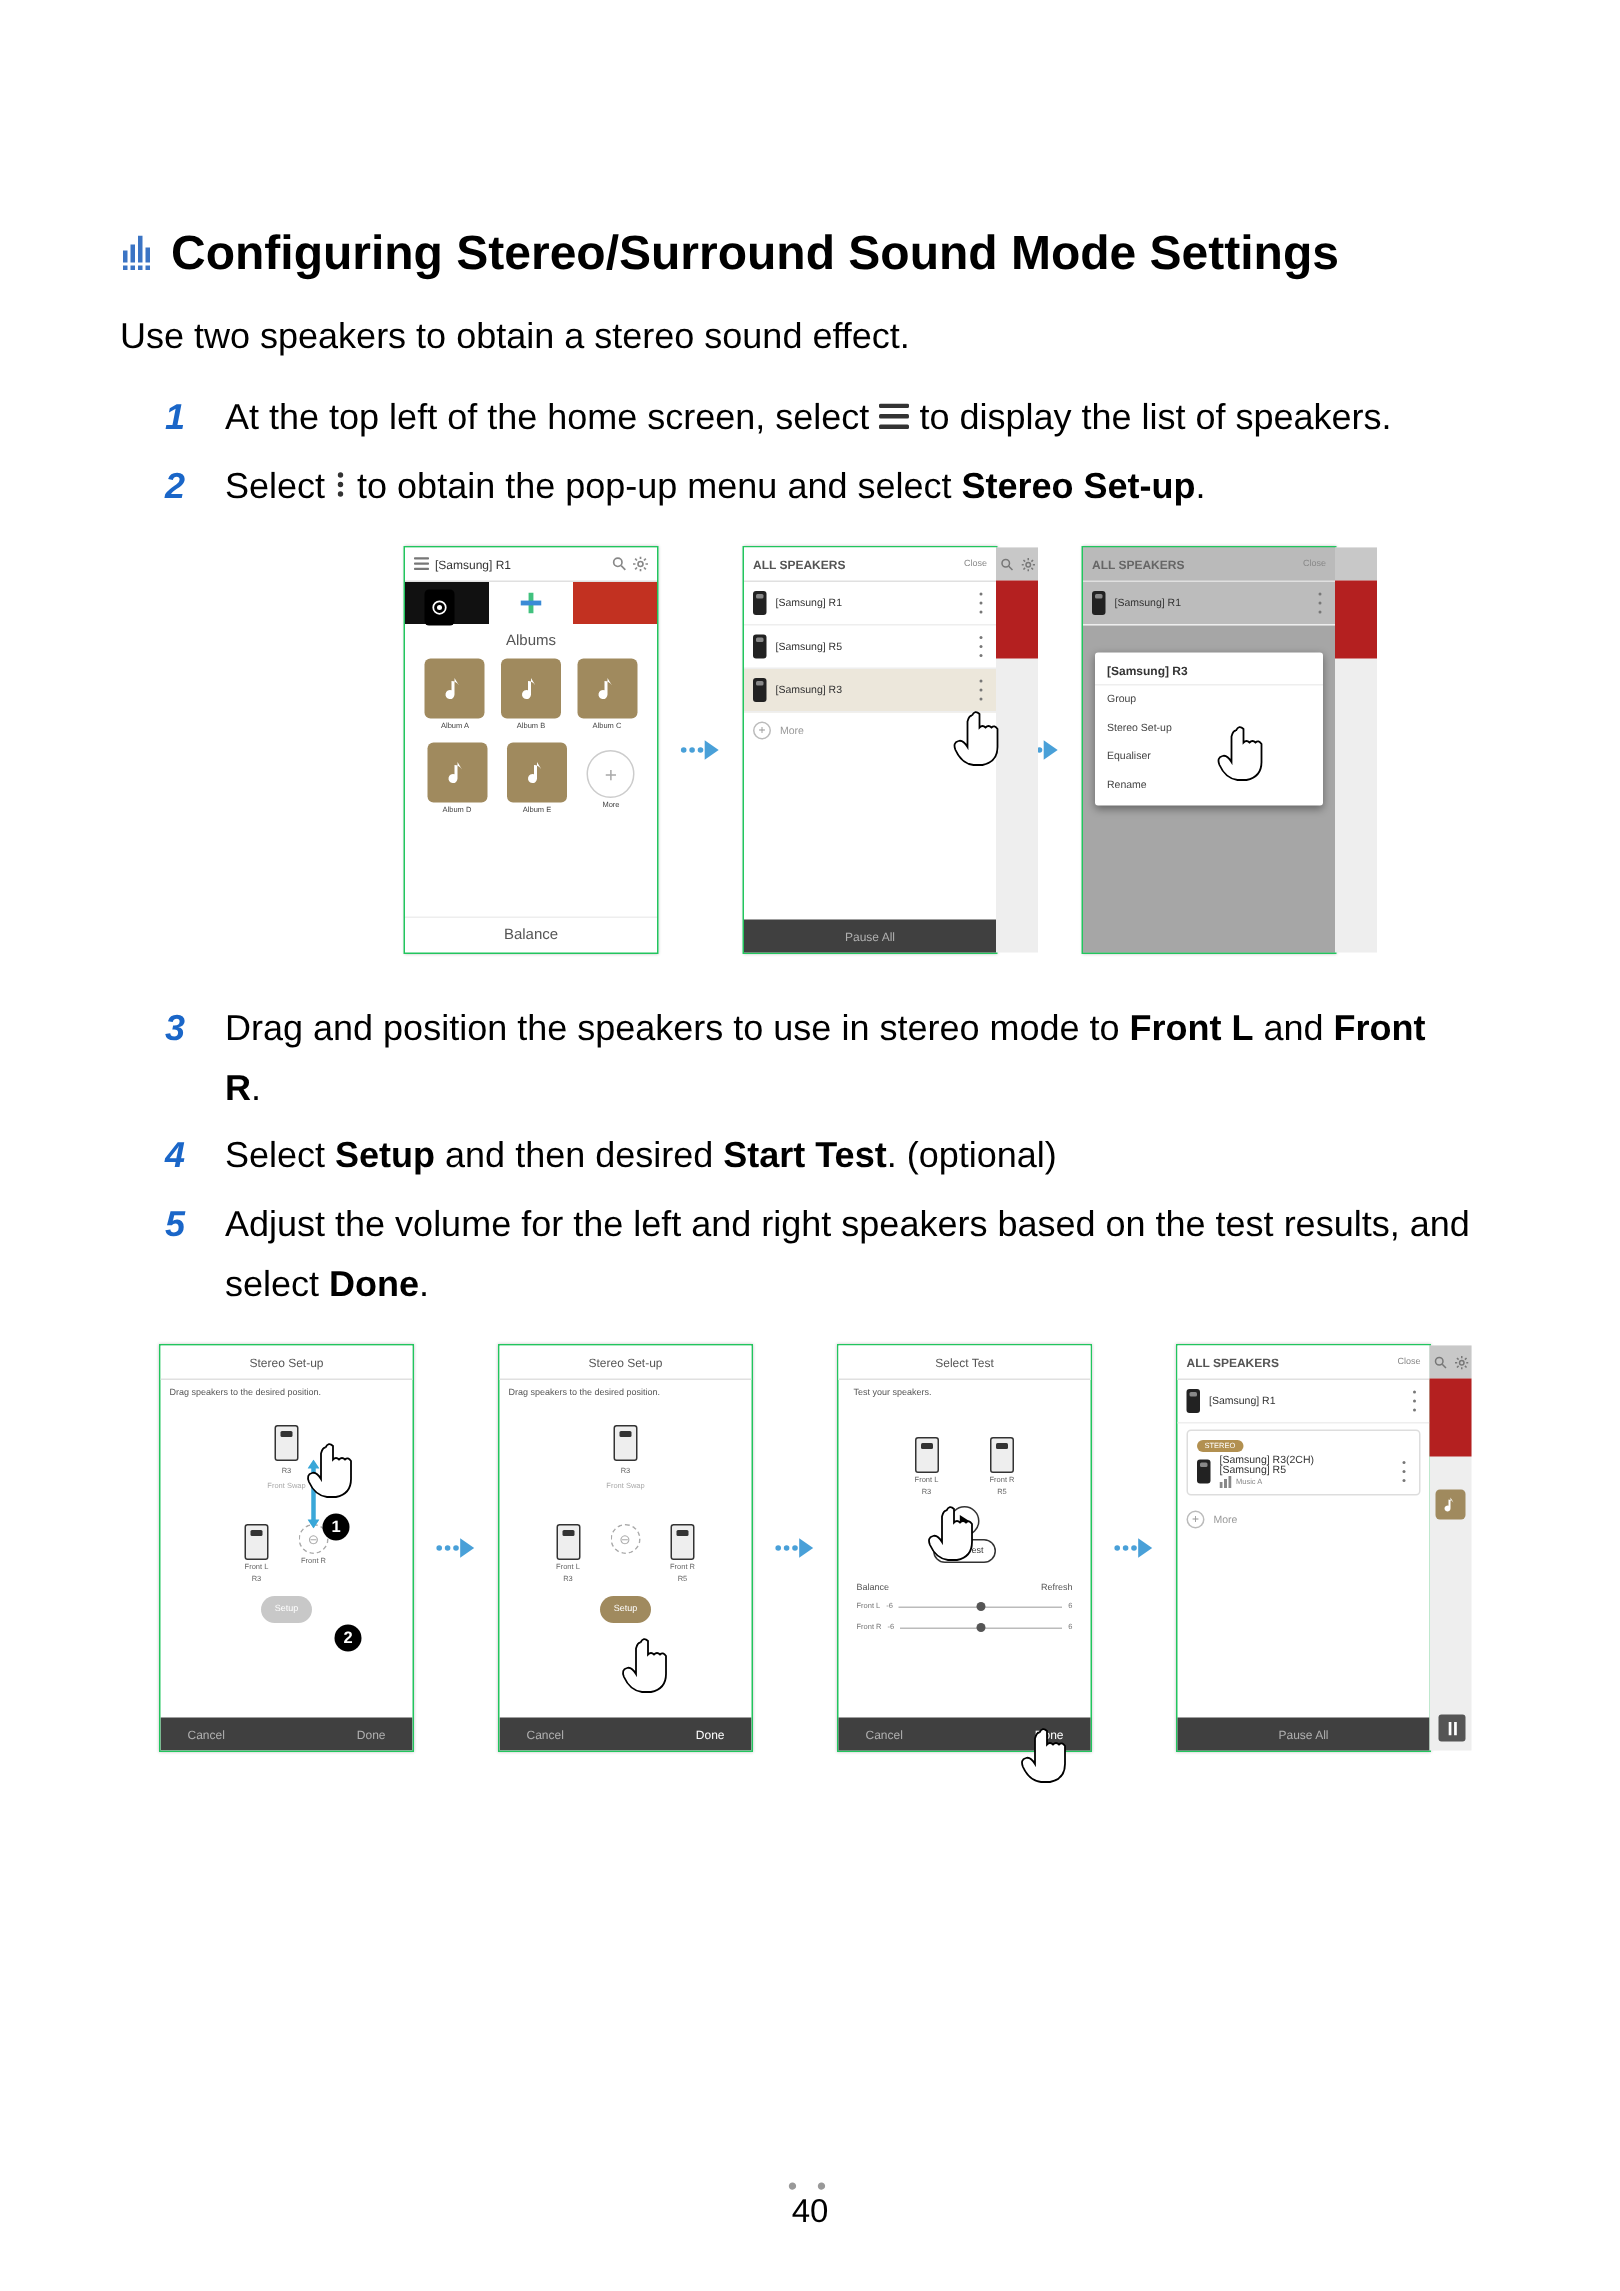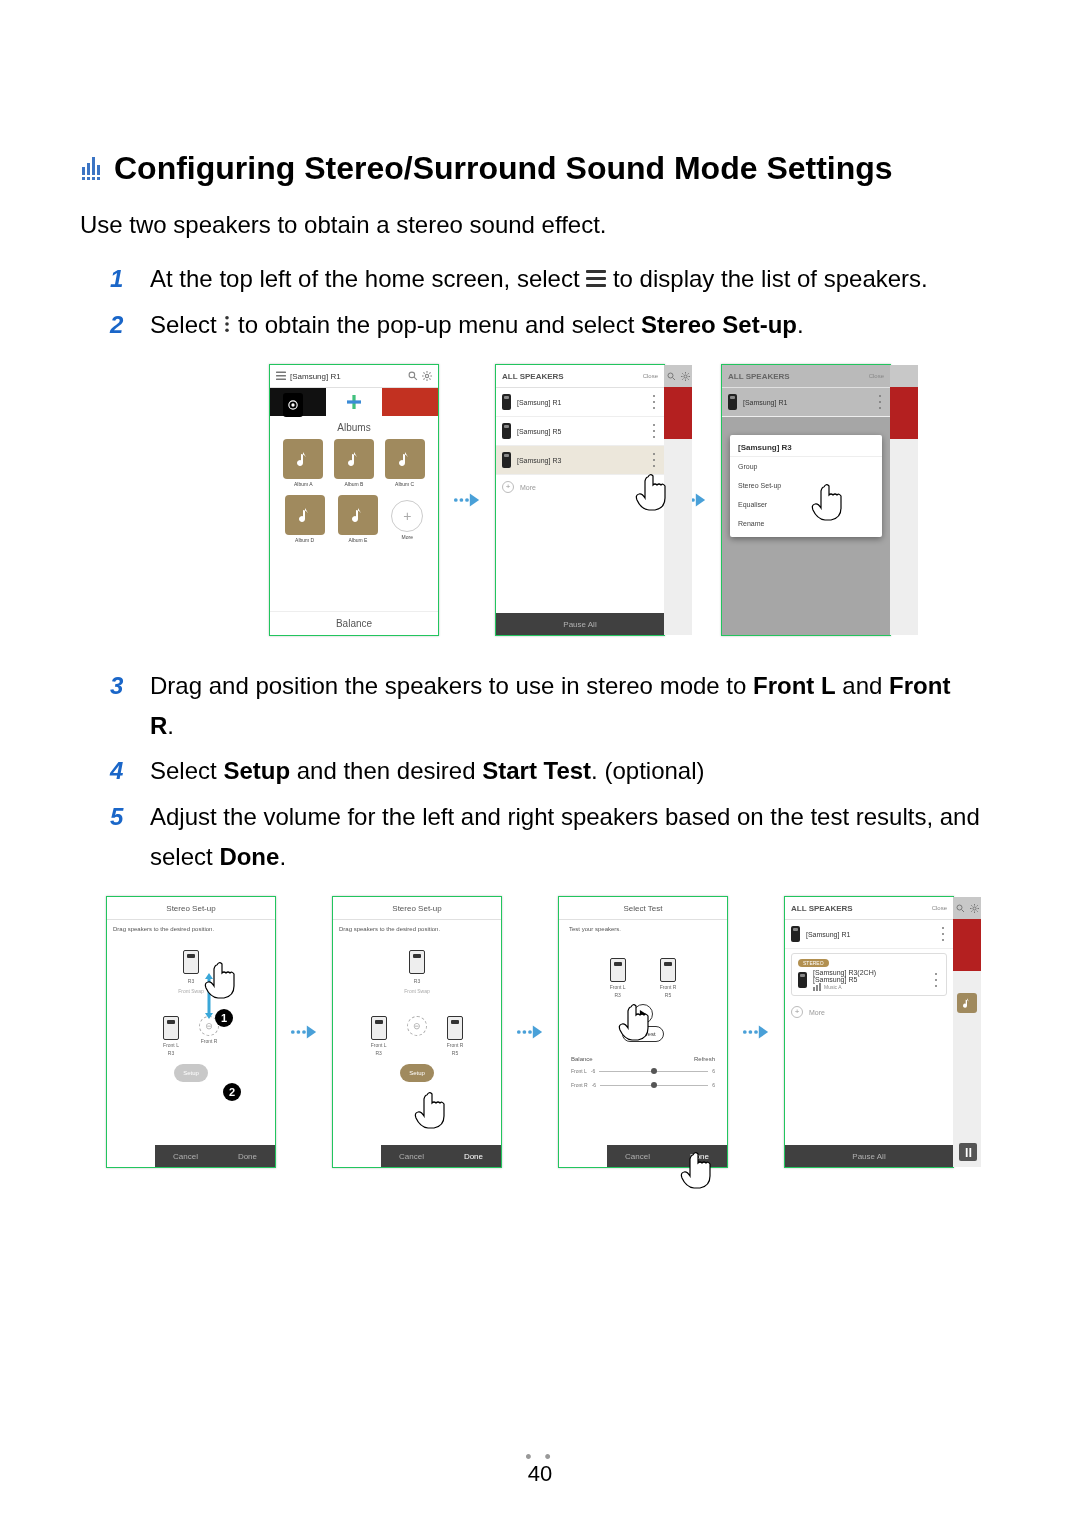--- a/index.html
+++ b/index.html
@@ -40,21 +40,21 @@
   .spk-row{display:flex;align-items:center;border-bottom:1px solid #eee;padding:6px;gap:6px;}
   .spk-row.sel{background:#ece7db;}
   .spk-icon{width:9px;height:16px;background:#222;border-radius:2px;position:relative;}
   .spk-icon::after{content:"";position:absolute;left:2px;right:2px;top:2px;height:3px;background:#888;border-radius:1px;}
   .spk-lbl{flex:1;font-size:7px;}
   .dots-v{width:8px;height:14px;display:flex;flex-direction:column;justify-content:space-between;align-items:center;}
   .dots-v>span{width:2px;height:2px;background:#777;border-radius:50%;display:block;}
   .more-row{display:flex;align-items:center;gap:6px;padding:6px;color:#999;font-size:7px;}
   .more-row .plus{width:10px;height:10px;border:1px solid #bbb;border-radius:50%;display:flex;align-items:center;justify-content:center;font-size:8px;line-height:1;}
   .ph-footer{margin-top:auto;height:22px;background:#404040;color:#b0b0b0;display:flex;align-items:center;justify-content:center;font-size:8px;}
-  .ph-footer.split{justify-content:space-between;padding:0 18px;margin-left:48px;}
+  .ph-footer.split{justify-content:space-between;padding:0 18px;}
   .ph-footer .done{color:#fff;}
   
   .dim{position:absolute;inset:0;background:rgba(0,0,0,.35);}
   .popup{position:absolute;left:8px;right:8px;top:70px;background:#fff;border-radius:2px;box-shadow:0 2px 6px rgba(0,0,0,.4);padding:4px 0;}
   .popup .pt{font-size:8px;font-weight:bold;padding:4px 8px;border-bottom:1px solid #eee;}
   .popup .pi{font-size:7px;padding:6px 8px;color:#444;}
   
   .setup-body{flex:1;padding:6px;display:flex;flex-direction:column;}
   .setup-hint{font-size:6px;color:#555;margin-bottom:18px;}
   .center-col{display:flex;flex-direction:column;align-items:center;gap:4px;}

